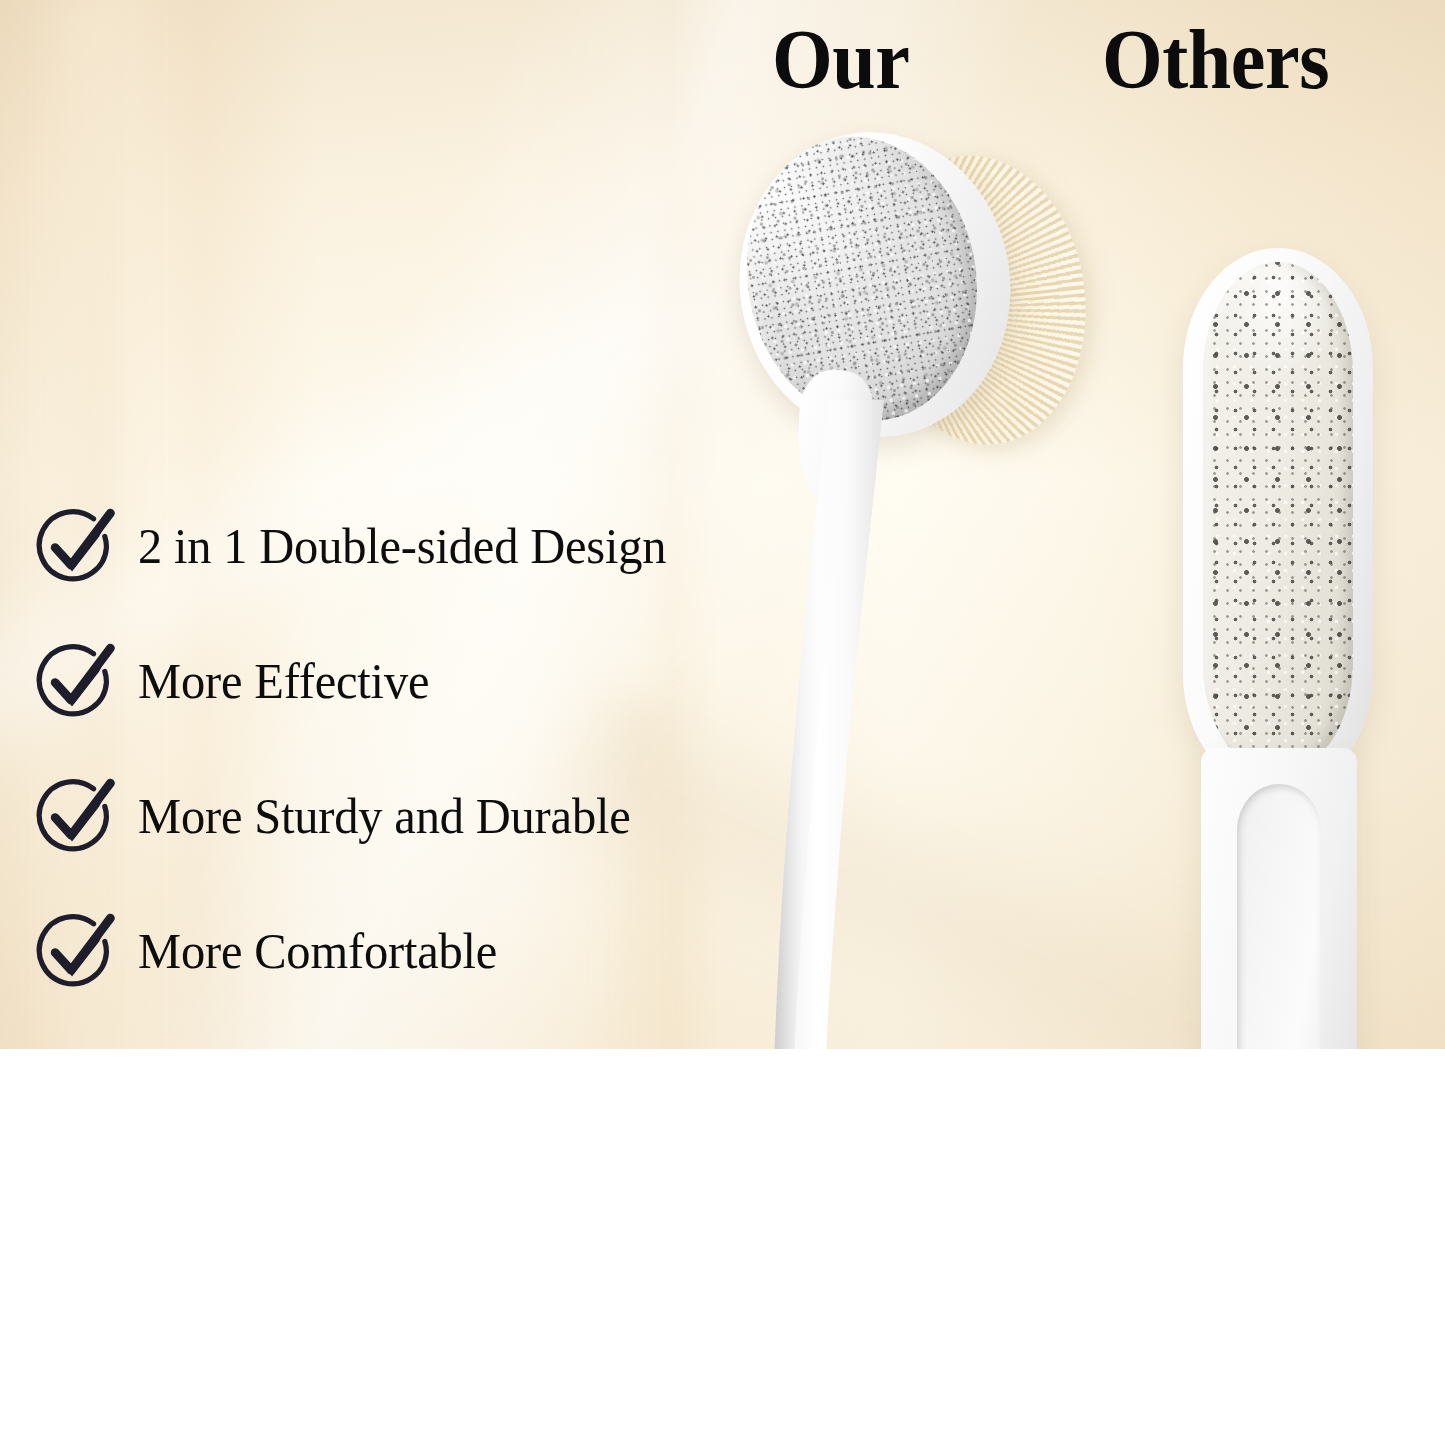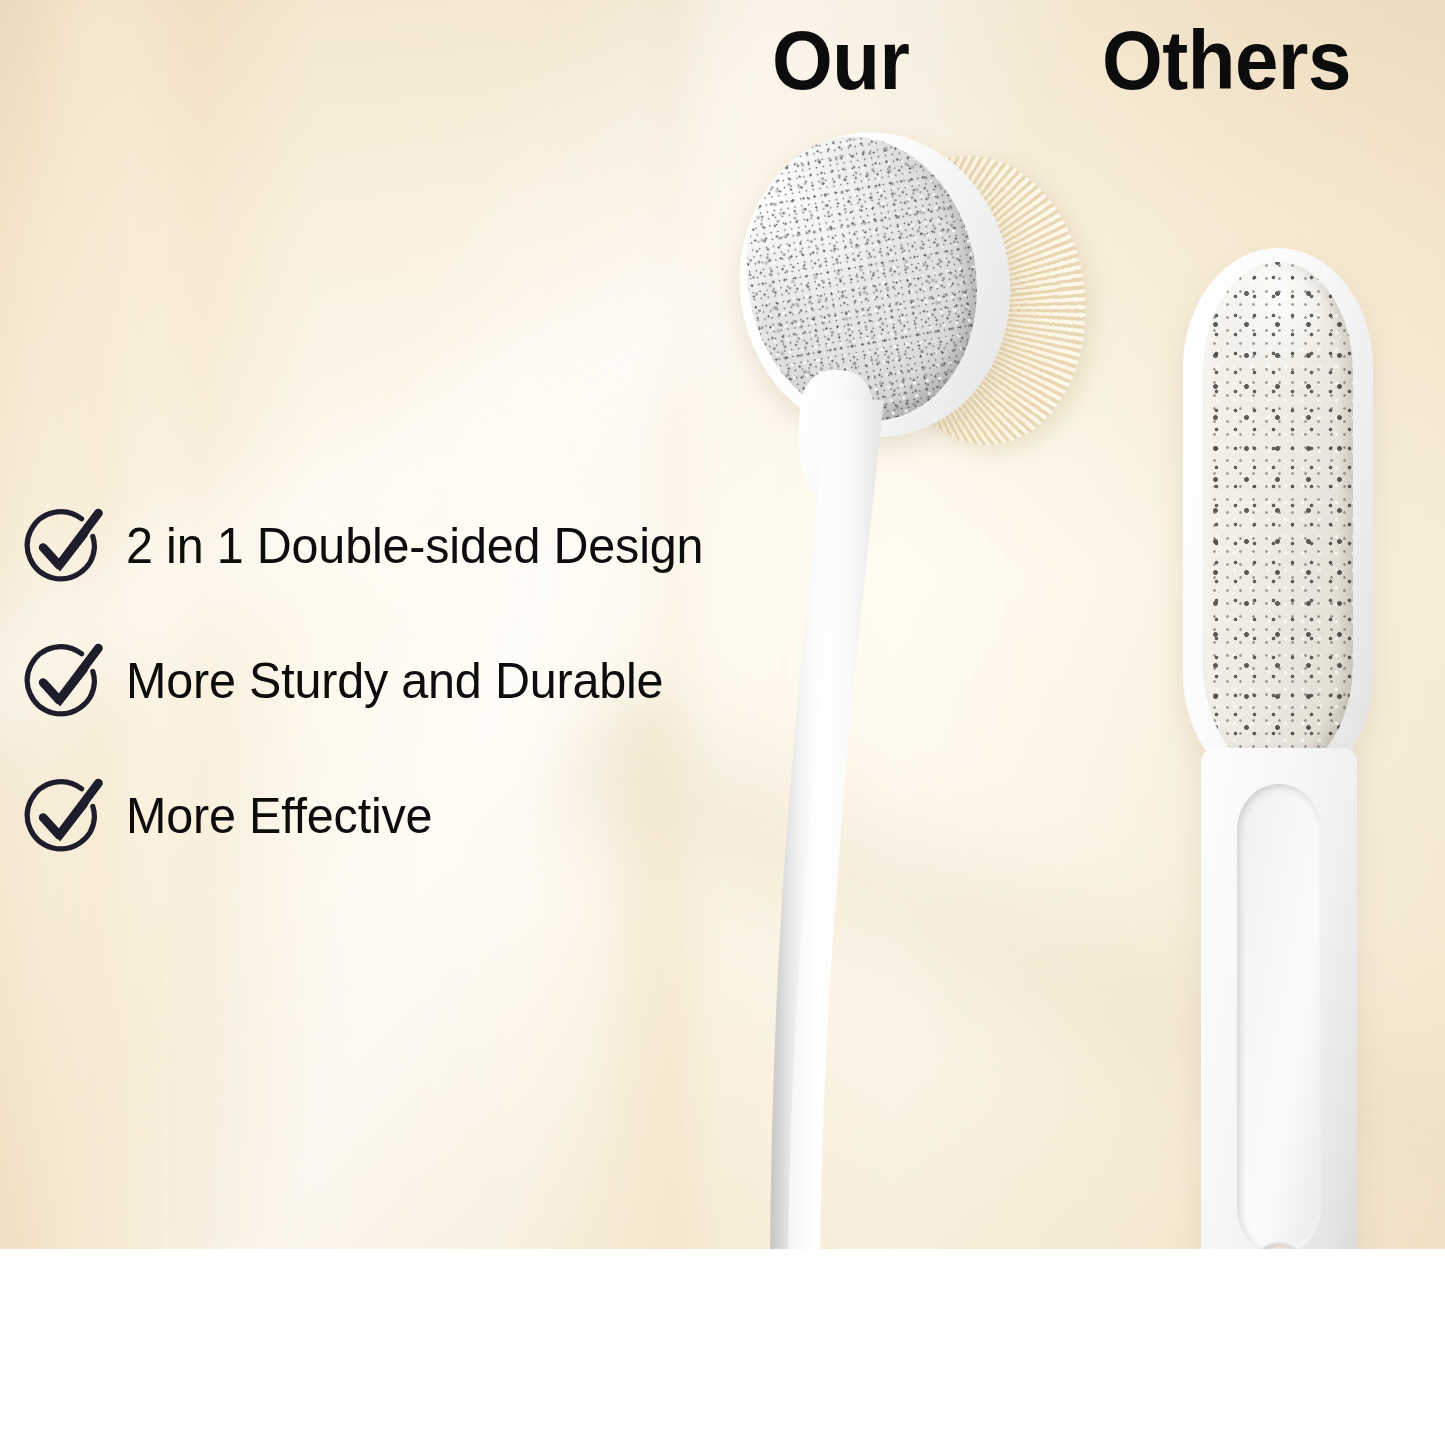--- a/index.html
+++ b/index.html
@@ -4,23 +4,23 @@
 <title>Product Comparison</title>
 <style>
   html, body {
     margin: 0;
     padding: 0;
     background: #ffffff;
   }
   #stage {
     position: relative;
     width: 1445px;
-    height: 1249px;
+    height: 1049px;
     overflow: hidden;
-    font-family: Liberation Sans, sans-serif;
+    font-family: Liberation Serif, serif;
     background:
       linear-gradient(112deg, rgba(255,255,255,0) 28%, rgba(255,255,255,0.55) 40%, rgba(255,255,255,0.0) 56%),
       linear-gradient(90deg,
         #f6eddd 0%,
         #faf3e6 4%,
         #fdf8ee 9%,
         #fbf4e8 14%,
         #fefcf6 22%,
         #fffdf8 36%,
         #fdf9f0 44%,
@@ -92,21 +92,21 @@
     left: 1102px;
     top: 18px;
     font-size: 84px;
     transform: scaleX(0.93);
     transform-origin: left top;
   }
 
   
   #feature-list {
     position: absolute;
-    left: 24px;
+    left: 36px;
     top: 478px;
     width: 760px;
   }
   .feature-row {
     position: relative;
     height: 135px;
     display: flex;
     align-items: center;
   }
   .check-icon {
@@ -327,32 +327,40 @@
       <span class="feature-label">2 in 1 Double-sided Design</span>
     </div>
 
 
     <div class="feature-row">
       <svg class="check-icon" viewBox="0 0 100 100">
         <path d="M72 16 A42 42 0 1 0 88 52 A42 42 0 0 0 86 38" fill="none" stroke="#1d1d2b" stroke-width="6.5" stroke-linecap="round"></path>
         <path d="M24 52 L44 74 L93 9 L79 38 L45 82 Z" fill="#1d1d2b"></path>
         <path d="M24 52 L44 74 L93 9" fill="none" stroke="#1d1d2b" stroke-width="11" stroke-linejoin="round" stroke-linecap="round"></path>
       </svg>
-      <span class="feature-label">More Sturdy and Durable</span>
+      <span class="feature-label">More Effective</span>
     </div>
 
     <div class="feature-row">
       <svg class="check-icon" viewBox="0 0 100 100">
         <path d="M72 16 A42 42 0 1 0 88 52 A42 42 0 0 0 86 38" fill="none" stroke="#1d1d2b" stroke-width="6.5" stroke-linecap="round"></path>
         <path d="M24 52 L44 74 L93 9 L79 38 L45 82 Z" fill="#1d1d2b"></path>
         <path d="M24 52 L44 74 L93 9" fill="none" stroke="#1d1d2b" stroke-width="11" stroke-linejoin="round" stroke-linecap="round"></path>
       </svg>
-      <span class="feature-label">More Effective</span>
-    </div>
-
+      <span class="feature-label">More Sturdy and Durable</span>
+    </div>
+
+    <div class="feature-row">
+      <svg class="check-icon" viewBox="0 0 100 100">
+        <path d="M72 16 A42 42 0 1 0 88 52 A42 42 0 0 0 86 38" fill="none" stroke="#1d1d2b" stroke-width="6.5" stroke-linecap="round"></path>
+        <path d="M24 52 L44 74 L93 9 L79 38 L45 82 Z" fill="#1d1d2b"></path>
+        <path d="M24 52 L44 74 L93 9" fill="none" stroke="#1d1d2b" stroke-width="11" stroke-linejoin="round" stroke-linecap="round"></path>
+      </svg>
+      <span class="feature-label">More Comfortable</span>
+    </div>
 
   </div>
 
   <div id="our-product">
 
     <div class="bristles"></div>
     <div class="head-body"></div>
     <div class="head-stone">
       <div class="speckles"></div>
     </div>

